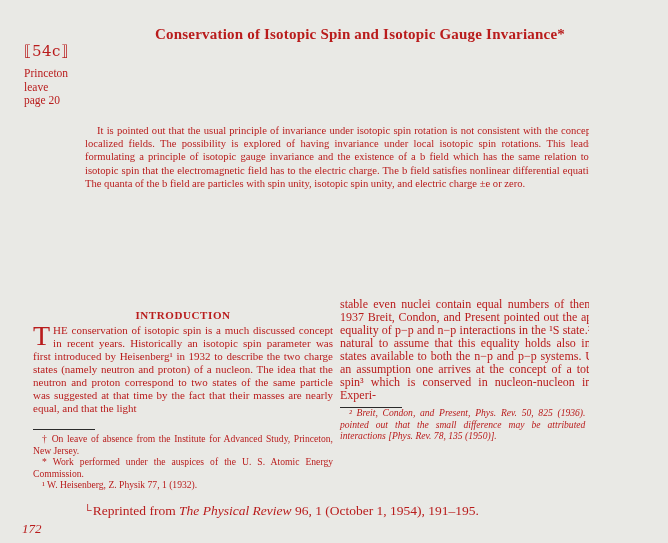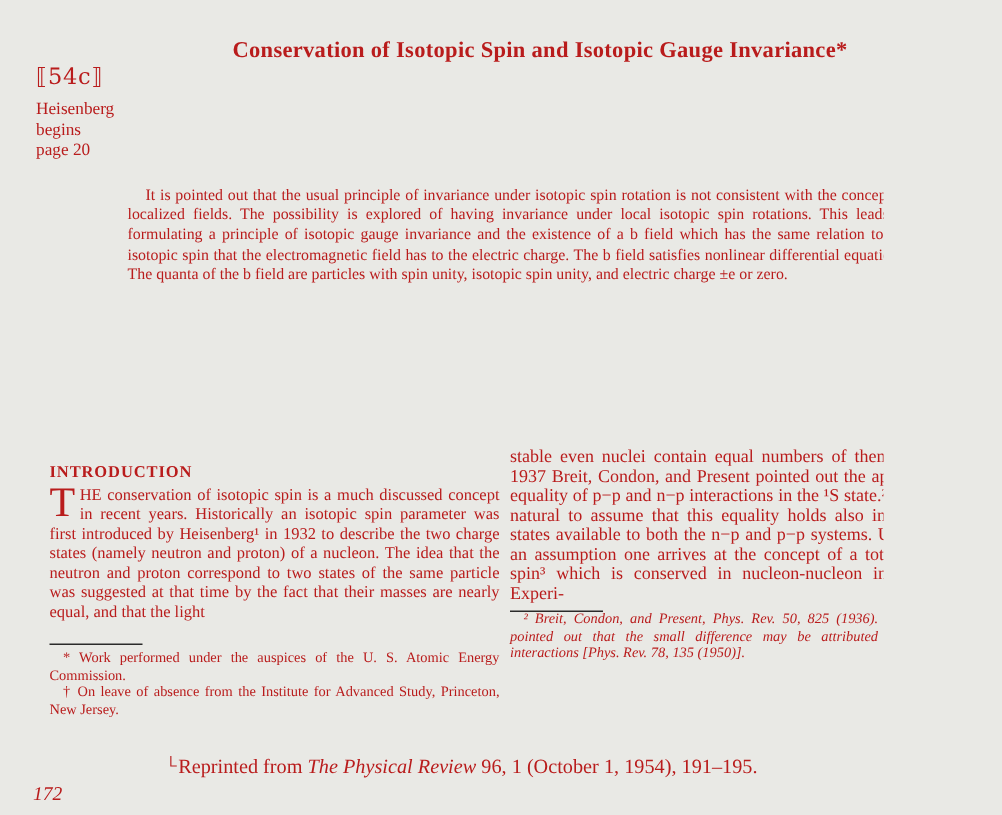--- a/index.html
+++ b/index.html
@@ -75,21 +75,21 @@
     text-align: justify;
     text-indent: 12px;
   }
 
   
   .section-heading {
     position: absolute;
     left: 33px;
     top: 309px;
     width: 300px;
-    text-align: left;
+    text-align: center;
     font-size: 11px;
     font-weight: bold;
     letter-spacing: 0.6px;
   }
   .col-left {
     position: absolute;
     left: 33px;
     top: 324px;
     width: 300px;
     font-size: 11px;
@@ -156,58 +156,58 @@
     top: 505px;
     font-size: 13px;
     font-style: italic;
     margin-top: 16px;
   }
   .reprint-line {
     position: absolute;
     left: 84px;
     top: 503px;
     font-size: 13.5px;
-    margin-left: 26px;
   }
   .reprint-line .mark {
     font-size: 11px;
     vertical-align: 1px;
     padding-right: 1px;
   }
   .reprint-line .journal { font-style: italic; }
 </style>
 </head>
 <body>
 
 <div class="page">
 
   <div class="margin-label">⟦54c⟧</div>
 
   <div class="margin-note">
-    <div>Heisenberg</div>
-    <div>begins</div>
+    <div>Princeton</div>
+    <div>leave</div>
     <div>page 20</div>
   </div>
 
   <div class="header">
     <h1 class="title">Conservation of Isotopic Spin and Isotopic Gauge Invariance*</h1>
   </div>
 
   <div class="abstract">It is pointed out that the usual principle of invariance under isotopic spin rotation is not consistent with the concept of localized fields. The possibility is explored of having invariance under local isotopic spin rotations. This leads to formulating a principle of isotopic gauge invariance and the existence of a b field which has the same relation to the isotopic spin that the electromagnetic field has to the electric charge. The b field satisfies nonlinear differential equations. The quanta of the b field are particles with spin unity, isotopic spin unity, and electric charge ±e or zero.</div>
 
   <div class="section-heading">INTRODUCTION</div>
 
   <div class="col-left">
     <p><span class="dropcap">T</span><span>HE conservation of isotopic spin is a much discussed concept in recent years. Historically an isotopic spin parameter was first introduced by Heisenberg¹ in 1932 to describe the two charge states (namely neutron and proton) of a nucleon. The idea that the neutron and proton correspond to two states of the same particle was suggested at that time by the fact that their masses are nearly equal, and that the light</span></p>
   </div>
 
   <div class="fn-rule-left"></div>
   <div class="footnotes-left">
+    <p>† On leave of absence from the Institute for Advanced Study, Princeton, New Jersey.</p>
     <p>* Work performed under the auspices of the U. S. Atomic Energy Commission.</p>
-    <p>† On leave of absence from the Institute for Advanced Study, Princeton, New Jersey.</p>
+    <p>¹ W. Heisenberg, Z. Physik 77, 1 (1932).</p>
   </div>
 
   <div class="col-right">
     <p>stable even nuclei contain equal numbers of them. Then in 1937 Breit, Condon, and Present pointed out the approximate equality of p−p and n−p interactions in the ¹S state.² It seemed natural to assume that this equality holds also in the other states available to both the n−p and p−p systems. Under such an assumption one arrives at the concept of a total isotopic spin³ which is conserved in nucleon-nucleon interactions. Experi-</p>
   </div>
 
   <div class="fn-rule-right"></div>
   <div class="footnotes-right">
     <p>² Breit, Condon, and Present, Phys. Rev. 50, 825 (1936). J. Schwinger pointed out that the small difference may be attributed to magnetic interactions [Phys. Rev. 78, 135 (1950)].</p>
   </div>

